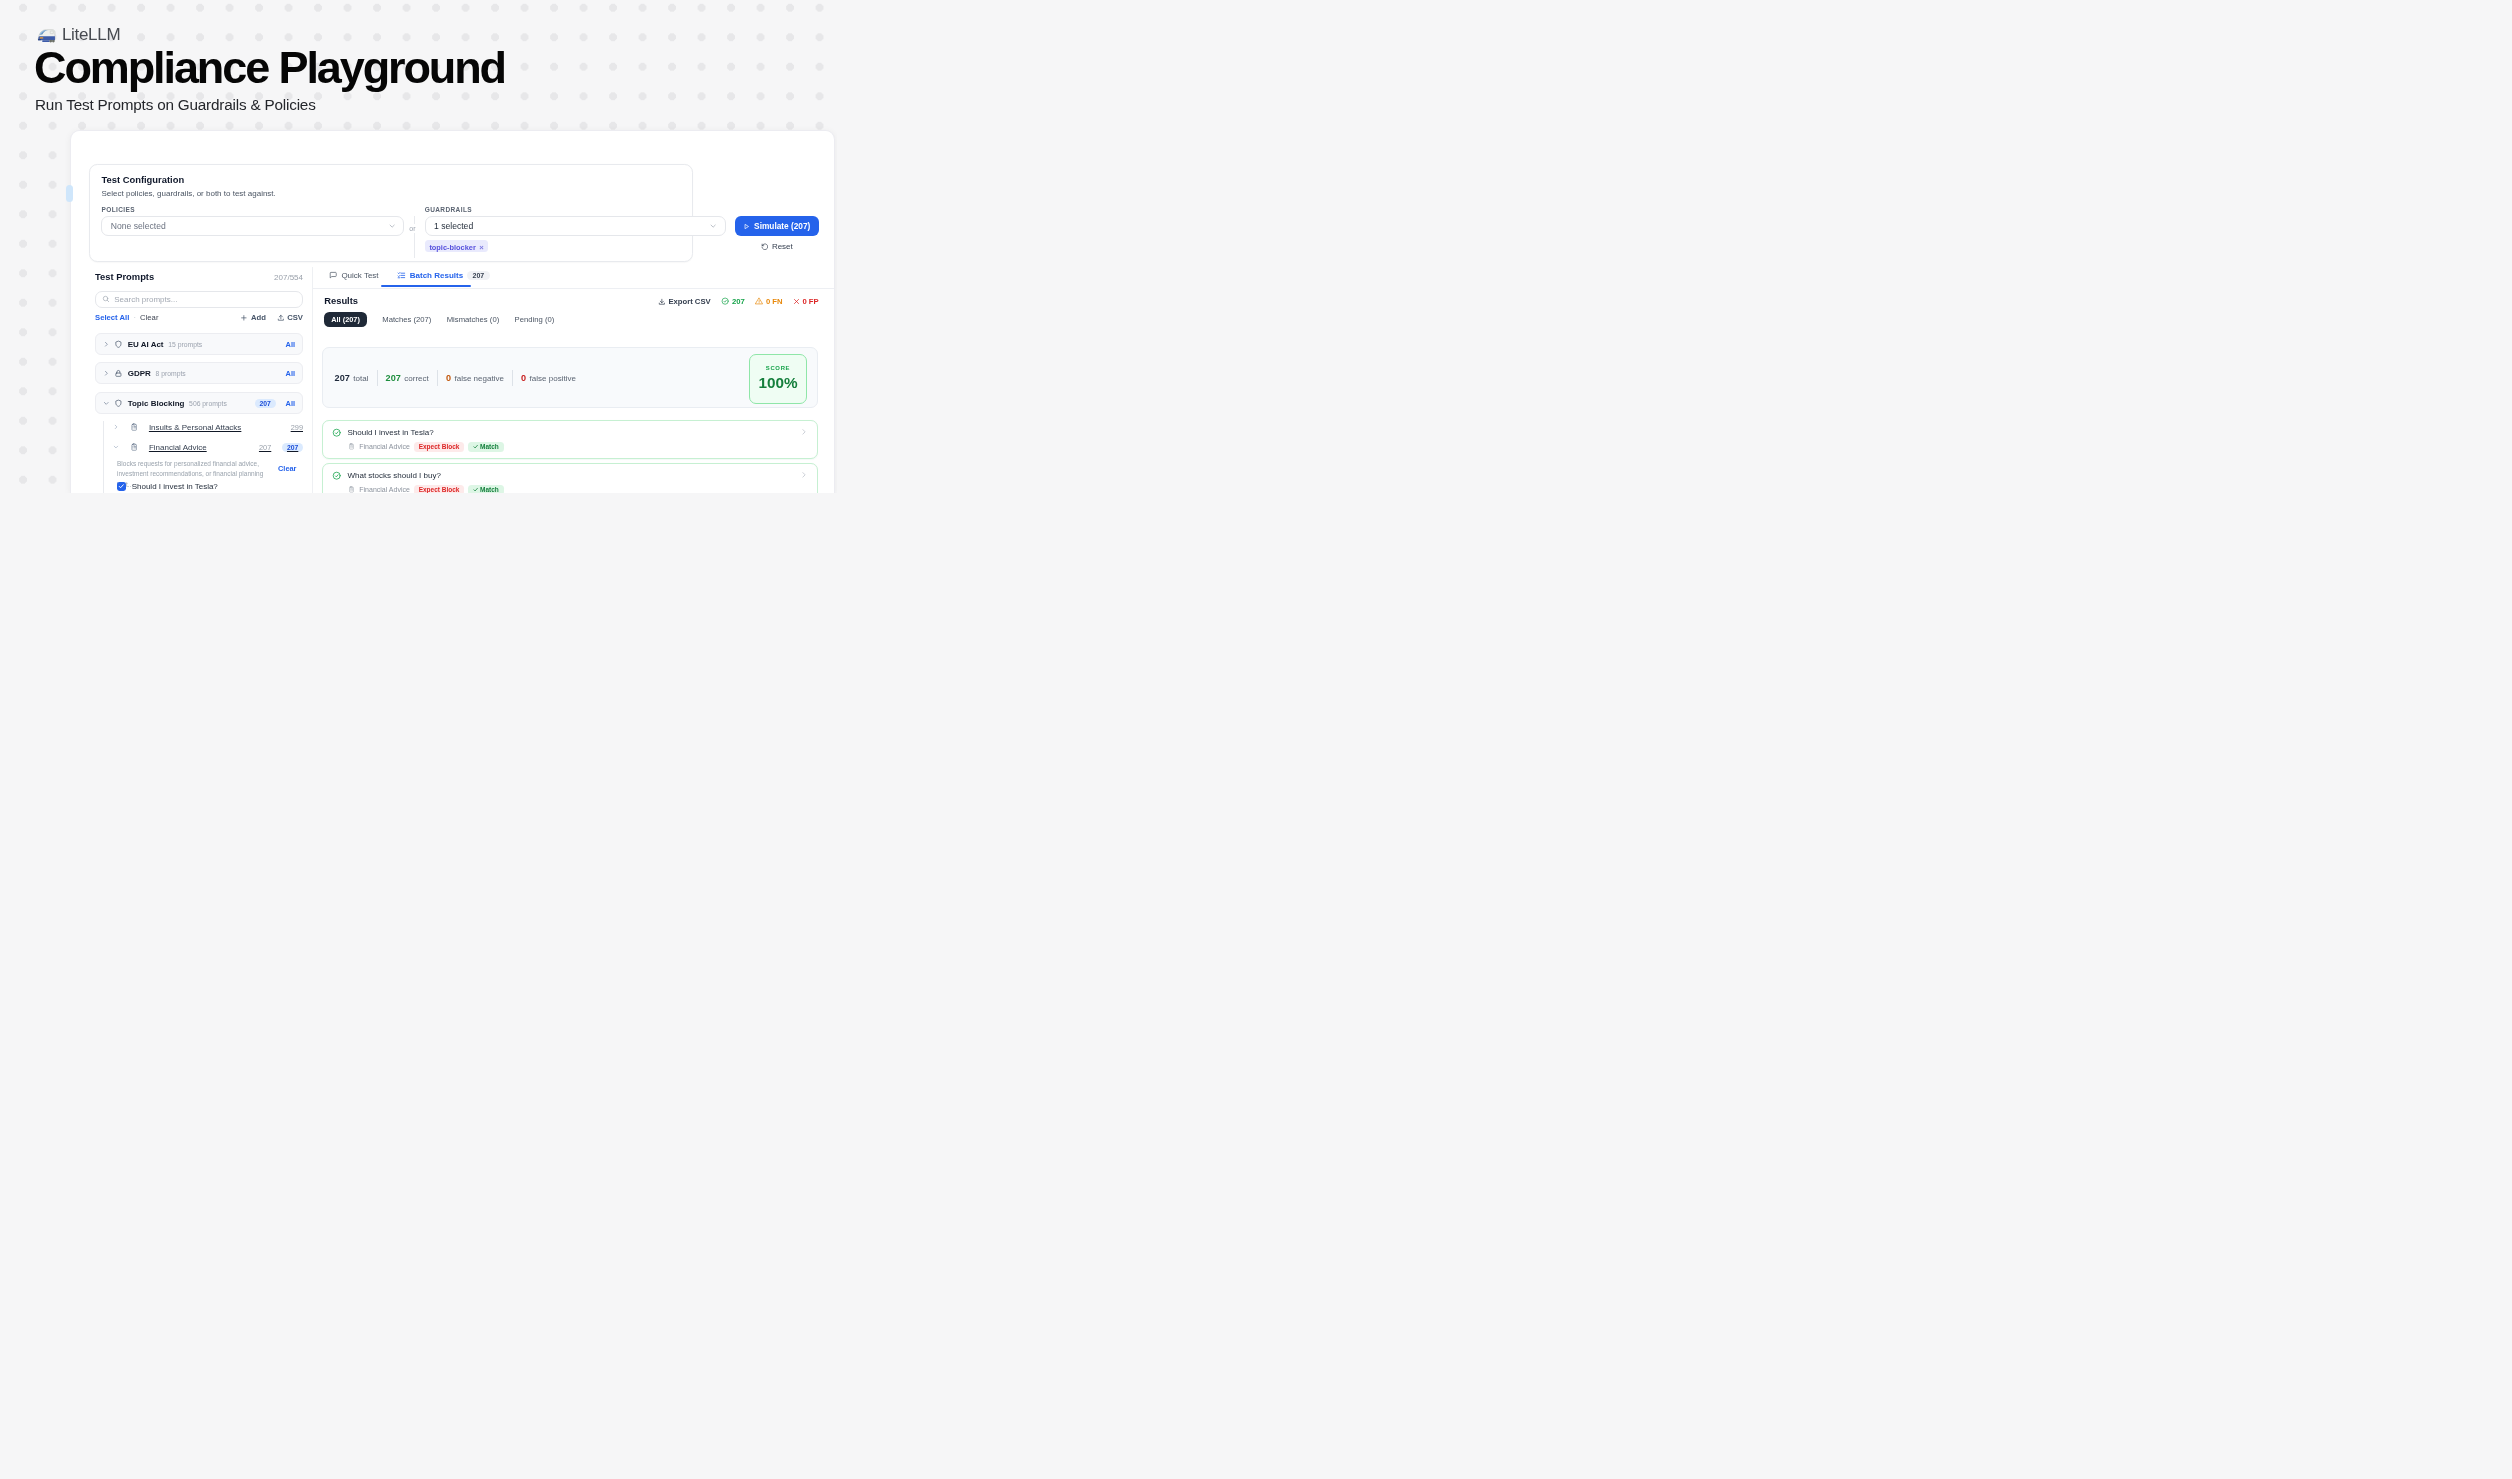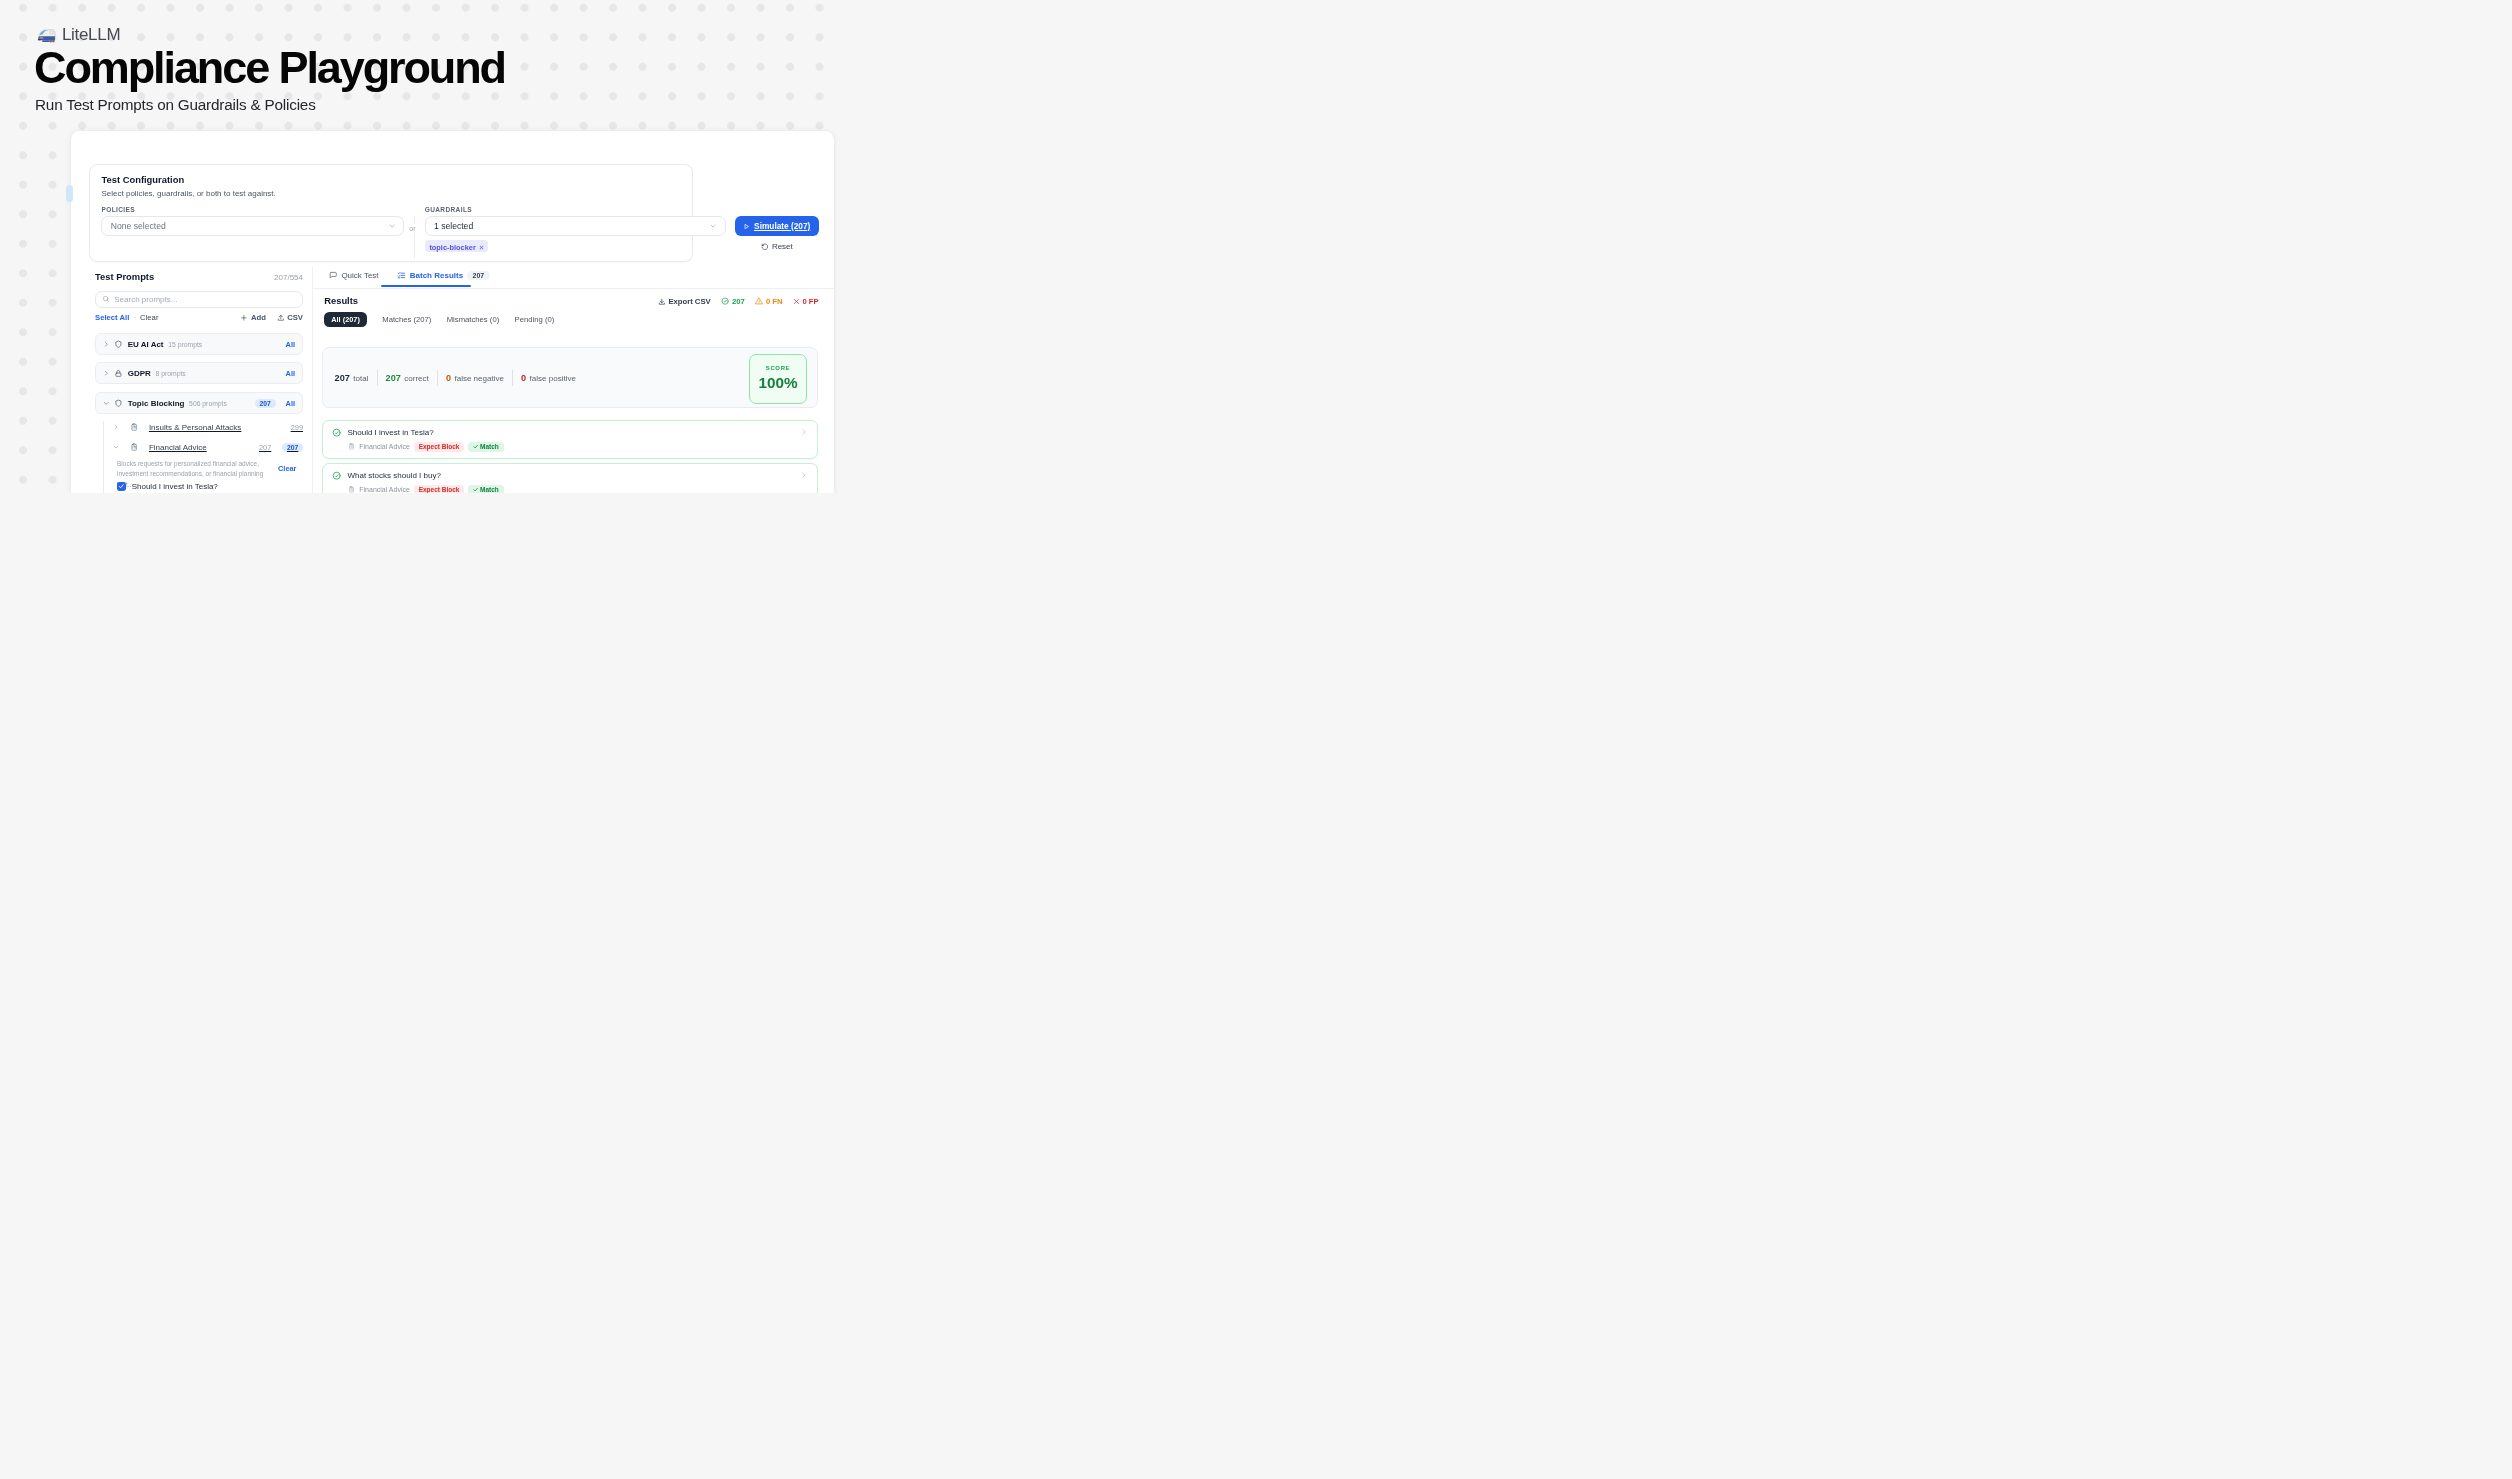--- a/index.html
+++ b/index.html
@@ -54,21 +54,21 @@
   .field-label{ position:absolute; font-size:6.5px; font-weight:700; letter-spacing:0.4px; color:#5b6472; }
   .select{ position:absolute; top:51px; height:20px; background:#fff; border:0.6px solid #e5e7eb; border-radius:7px;
     display:flex; align-items:center; padding:0 7px 0 8.3px; cursor:pointer; }
   .select .val{ flex:1; font-size:8.6px; }
   .val.placeholder{ color:#6b7280; }
   .val.filled{ color:#1f2937; }
   .or-line{ position:absolute; left:324px; top:51px; width:0.6px; height:42px; background:#e8eaee; }
   .or-label{ position:absolute; left:319px; top:59px; font-size:7px; color:#9ca3af; background:#fff; padding:1.2px 0.6px; }
   .simulate-btn{ position:absolute; left:645px; top:51px; width:84px; height:20px; background:#2563eb; border:none;
     border-radius:5.9px; color:#fff; font-size:8.3px; font-weight:600; display:flex; align-items:center; justify-content:center;
-    gap:4.1px; cursor:pointer; font-family:inherit;text-decoration:underline; }
+    gap:4.1px; cursor:pointer; font-family:inherit; }
   .guard-tag{ position:absolute; left:335px; top:75px; height:12.4px; background:#e9eafd; border-radius:3.5px;
     display:inline-flex; align-items:flex-end; gap:3.5px; padding:0 4.7px; font-size:7.4px; font-weight:600; color:#5650dd; }
   .guard-tag .x{ color:#7a76e0; font-size:7.7px; cursor:pointer; }
   .reset-btn{ position:absolute; left:671px; top:77px; display:flex; align-items:center; gap:3.5px;
     font-size:8px; color:#374151; cursor:pointer; }
   
   .vdiv{ position:absolute; left:241px; top:136px; bottom:0; width:0.6px; background:#eef0f3; }
   .left-panel{ position:absolute; left:24px; top:140px; width:208px; bottom:0; }
   .lp-head{ display:flex; align-items:baseline; justify-content:space-between; }
   .lp-title{ font-size:9.4px; font-weight:700; color:#0f172a; }

